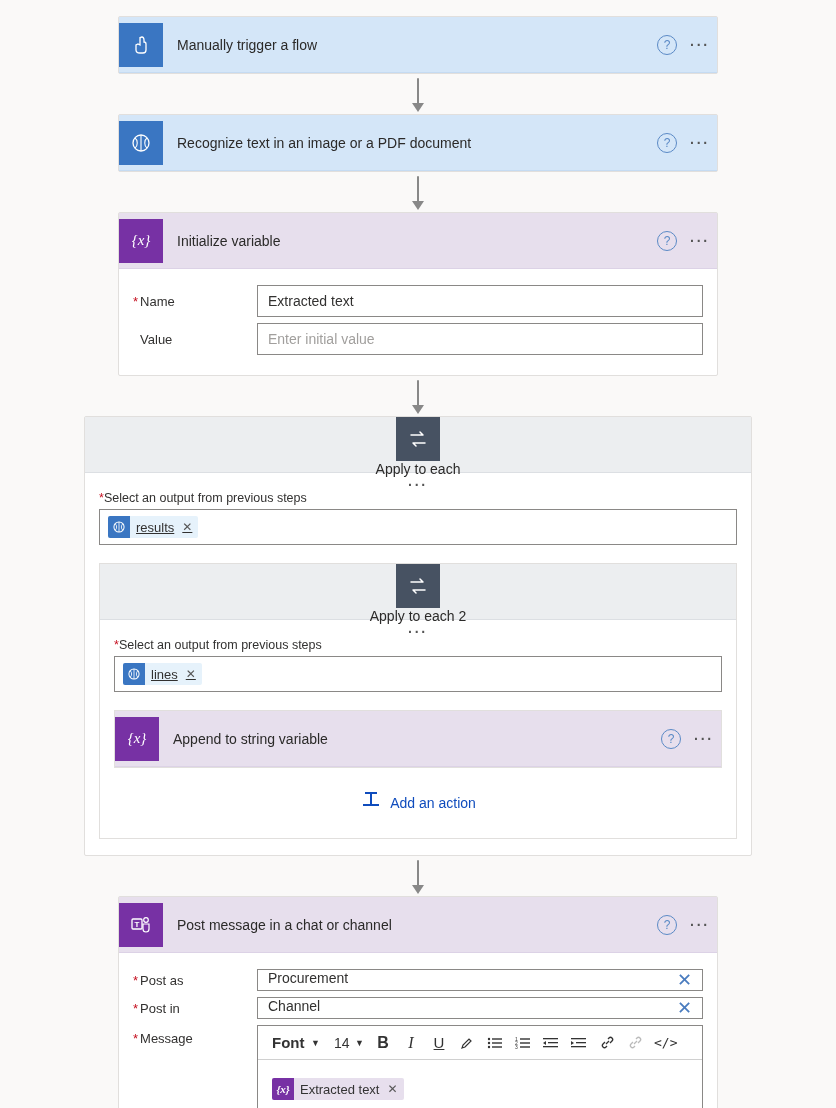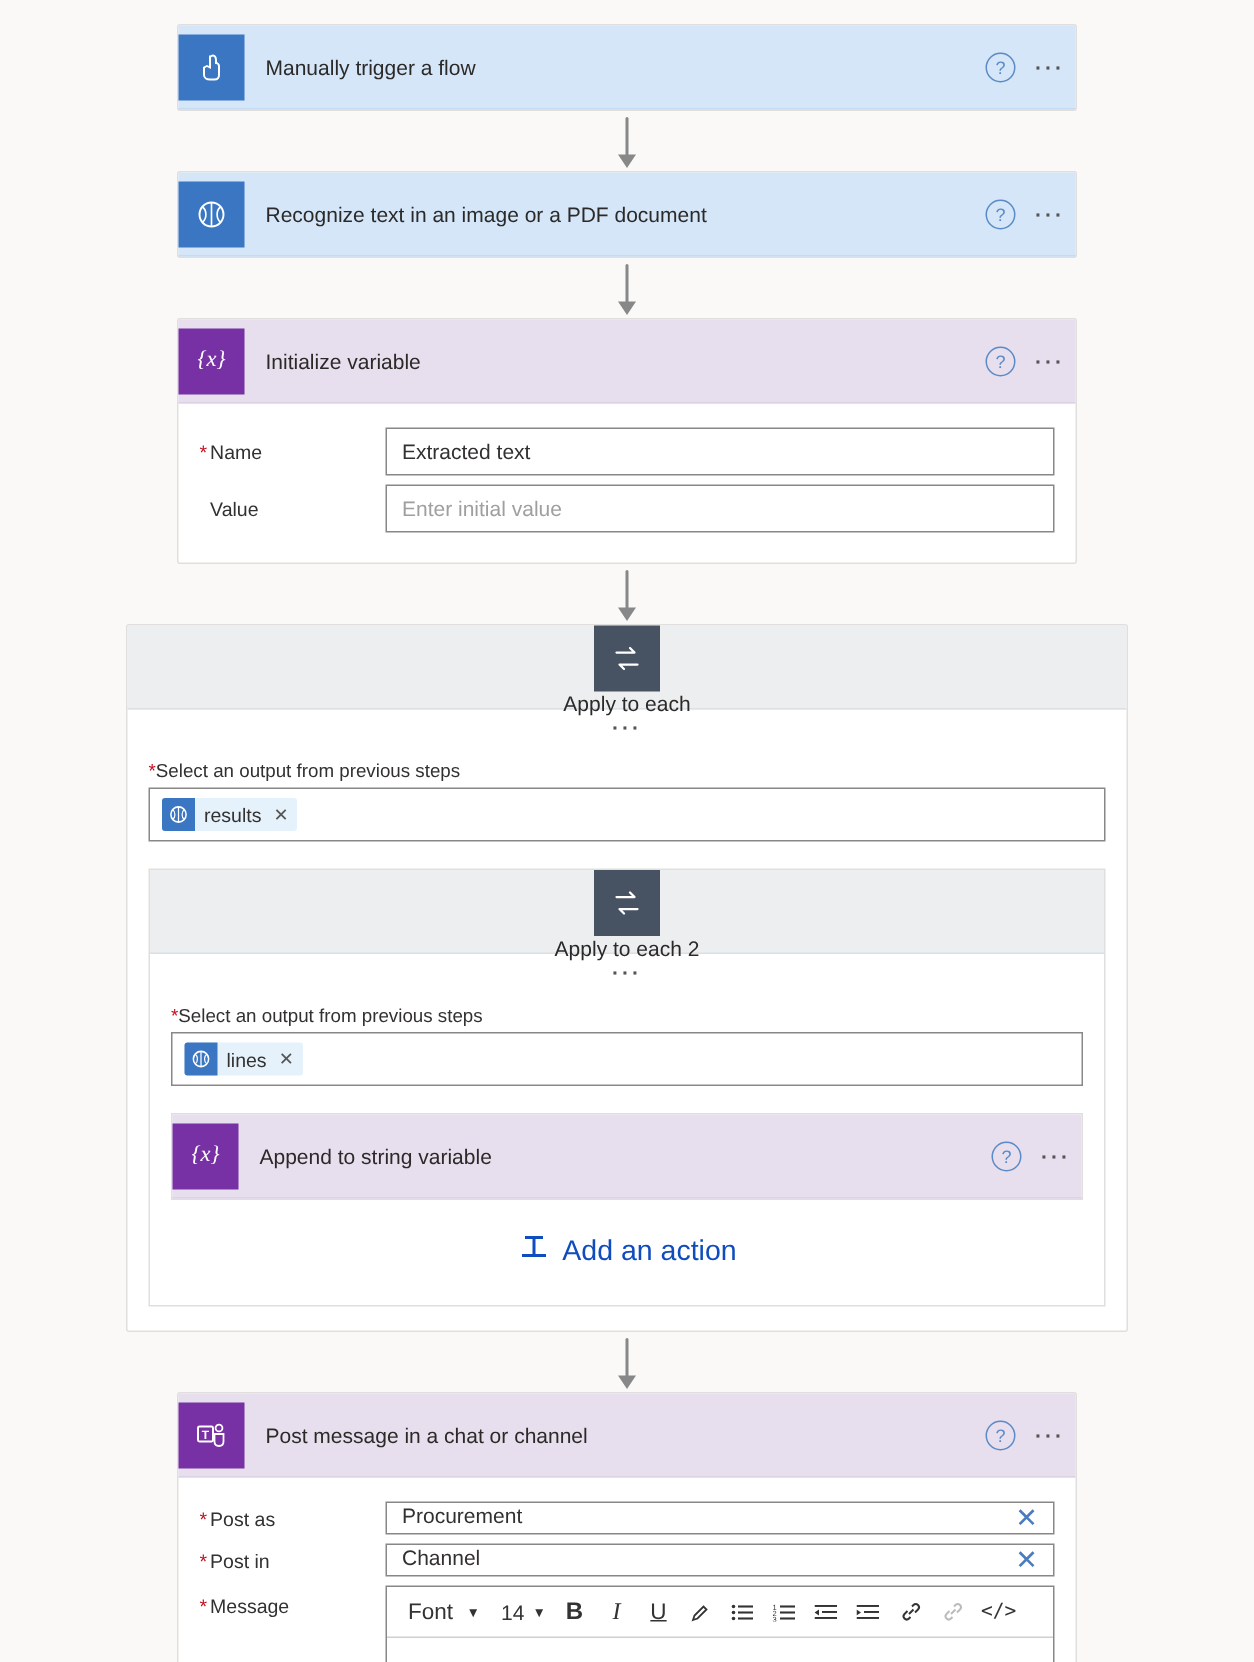--- a/index.html
+++ b/index.html
@@ -69,41 +69,41 @@
     flex: 1; height: 32px; border: 1px solid #8a8886;
     background: #fff; padding: 0 10px; font-size: 14px;
     display: flex; align-items: center; justify-content: space-between;
     cursor: pointer;
   }
   .chev { color: #666; font-size: 11px; }
   .subsection-label { font-size: 12.5px; color: #323130; margin: 6px 0 4px; }
   .subsection-label .req { color: #c50f1f; }
   .token-box {
     border: 1px solid #8a8886; background: #fff;
-    padding: 4px 6px; display: flex; align-items: center; min-height: 32px;
+    padding: 4px 6px; display: flex; align-items: center; min-height: 32px; text-decoration: underline;
   }
   .token {
     display: inline-flex; align-items: center;
     background: #e6f2fb; border-radius: 2px; margin: 2px;
     font-size: 13px;
   }
   .token.purple { background: #e7dfed; }
   .token .ticon {
     width: 22px; height: 22px; display: flex; align-items: center; justify-content: center;
     border-radius: 2px 0 0 2px; color: #fff; font-size: 11px;
   }
   .ticon.ai { background: #3a76c2; }
   .ticon.var { background: #7731a4; font-weight: bold; }
   .token .ttext { padding: 0 6px; }
   .token .tx { padding: 0 6px 0 2px; color: #555; cursor: pointer; font-size: 12px; }
-  .nested { padding: 12px 14px 16px; margin-top: 16px; }
+  .nested { padding: 12px 14px 16px; }
   .nested-inner { border: 1px solid #e1dfdd; background: #fff; margin-top: 6px; }
   .add-action {
     display: flex; align-items: center; justify-content: center;
-    gap: 8px; color: #0f4cbd; font-size: 19px; cursor: pointer;
+    gap: 8px; color: #0f4cbd; font-size: 14px; cursor: pointer;
     padding: 24px 0 8px;
   }
   .add-icon {
     width: 22px; height: 22px; display: flex; flex-direction: column; align-items: center;
   }
   .add-icon .tline { width: 12px; height: 2px; background: #0f4cbd; }
   .add-icon .dline { width: 2px; height: 10px; background: #0f4cbd; }
   .add-icon .bline { width: 16px; height: 2px; background: #0f4cbd; }
   .clear-x {
     color: #4a7cbf; font-size: 18px; padding: 0 10px; cursor: pointer;
@@ -115,21 +115,21 @@
     flex:1; border:1px solid #8a8886; background:#fff;
   }
   .toolbar {
     display:flex; align-items:center; border-bottom:1px solid #d0d0d0;
     height:34px; padding:0 6px; gap:2px;
   }
   .tbtn {
     min-width:26px; height:26px; display:flex; align-items:center; justify-content:center;
     font-size:14px; color:#333; cursor:pointer; padding:0 4px;
   }
-  .tbtn.font { font-size:15px; width:62px; justify-content:space-between; padding:0 6px 0 8px; }
+  .tbtn.font { font-size:15px; width:62px; justify-content:space-between; padding:0 6px 0 8px;font-weight:bold; }
   .tbtn.size { width:40px; justify-content:space-between; padding:0 4px 0 6px; }
   .tbtn.bold { font-weight:bold; font-size:16px; }
   .tbtn.italic { font-style:italic; font-family:Georgia,serif; font-size:16px; }
   .tbtn.under { text-decoration:underline; font-size:15px; }
   .tbtn.dim { color:#bbb; }
   .edbody { padding:10px 12px; font-size:14.5px; color:#333; }
   svg { display:block; }
 </style>
 </head>
 <body>

